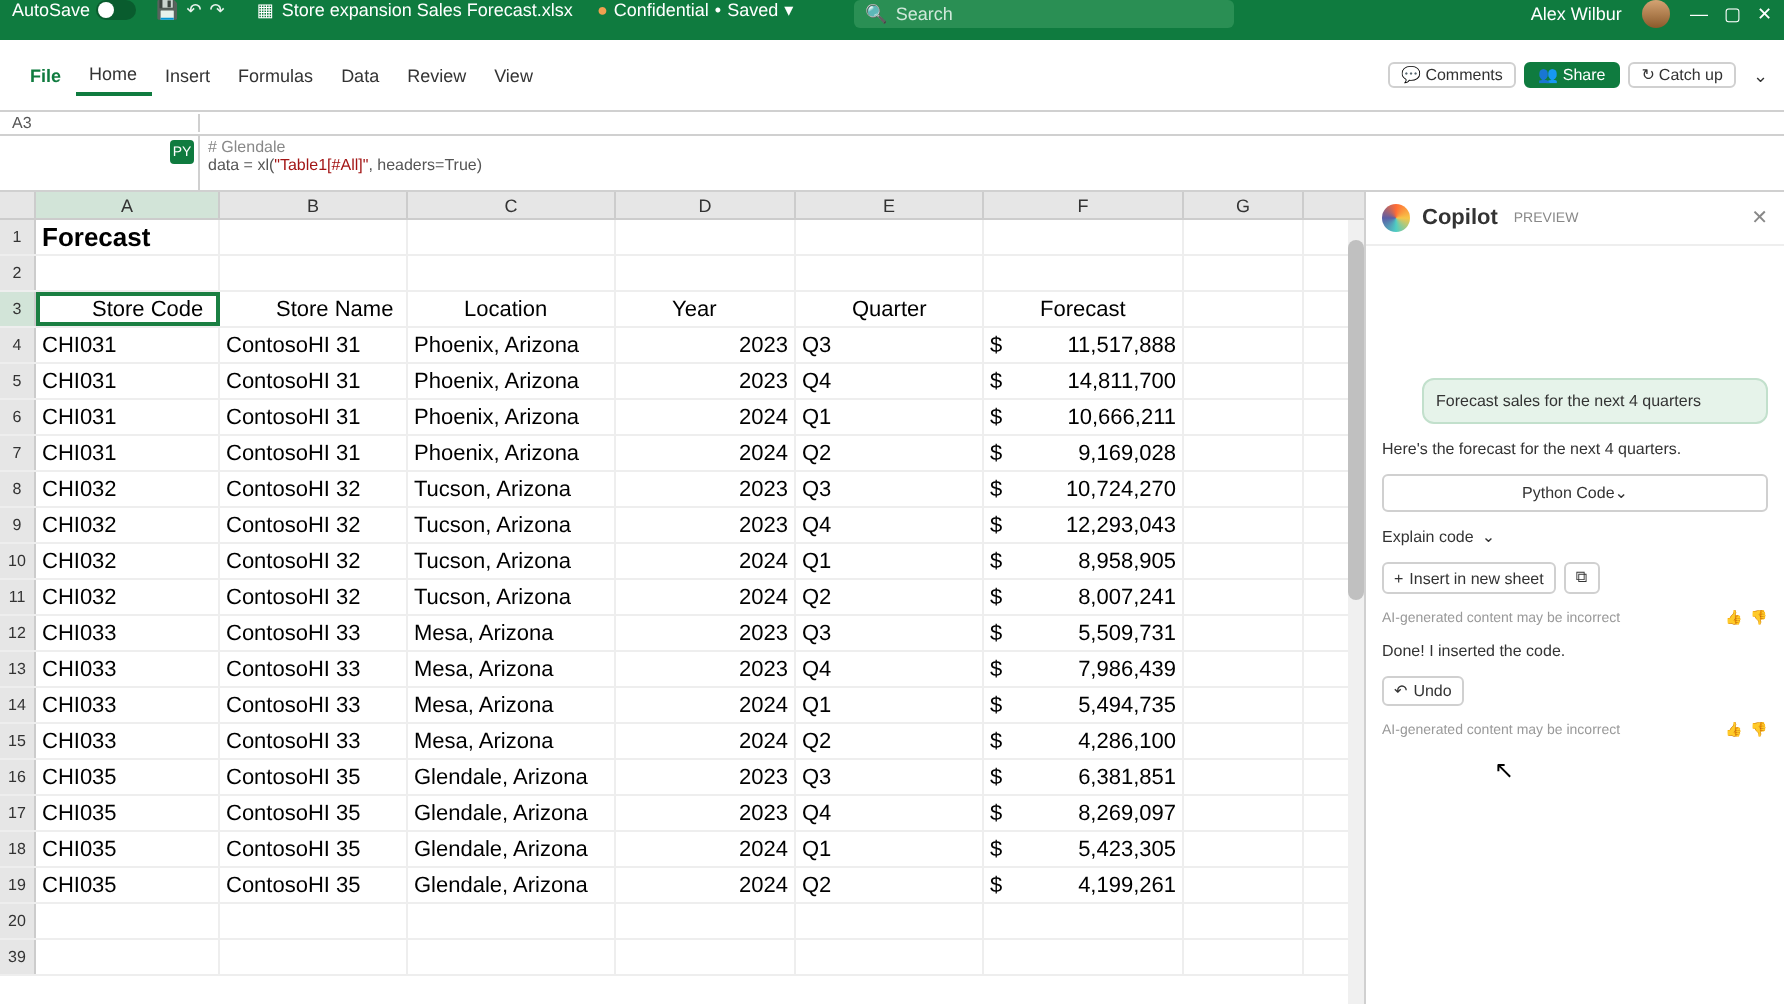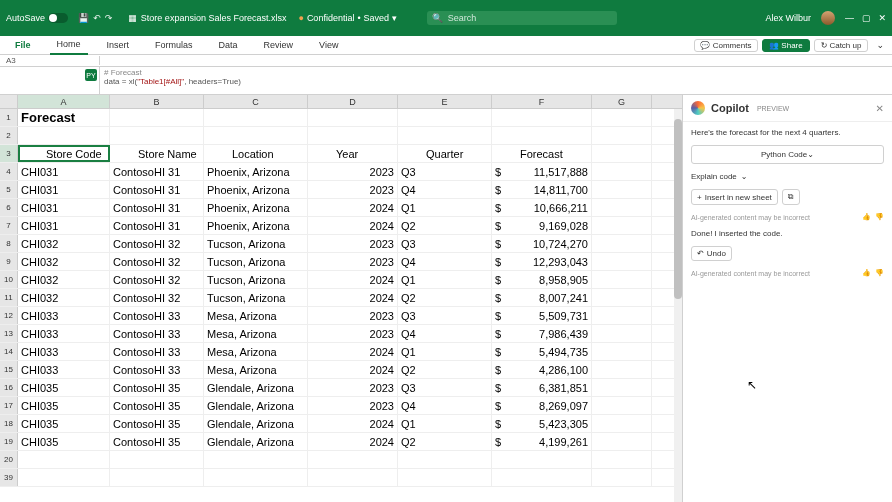--- a/index.html
+++ b/index.html
@@ -1,34 +1,34 @@
 <!DOCTYPE html>
 <html><head>
 <meta charset="utf-8">
 <style>
 * { margin: 0; padding: 0; box-sizing: border-box; font-family: 'Segoe UI', Arial, sans-serif; }
 body { width: 892px; height: 502px; background: #fff; overflow: hidden; position: relative; }
 
 
-.titlebar { height: 36px; background: #0f7b3f; display: flex; align-items: center; padding: 0 6px; color: #fff; font-size: 9px; }
+.titlebar { height: 20px; background: #0f7b3f; display: flex; align-items: flex-start; padding: 0 6px; color: #fff; font-size: 9px; }
 .titlebar .left { display: flex; align-items: center; gap: 6px; }
 .titlebar .autosave { display: flex; align-items: center; gap: 3px; }
 .toggle { width: 20px; height: 10px; background: #095c2e; border-radius: 5px; position: relative; }
 .toggle::after { content: ''; position: absolute; width: 8px; height: 8px; background: #fff; border-radius: 50%; top: 1px; left: 1px; }
 .titlebar .qat { display: flex; gap: 4px; margin-left: 4px; }
 .titlebar .qat span { opacity: 0.9; }
 .titlebar .filename { display: flex; align-items: center; gap: 4px; margin-left: 10px; }
 .titlebar .sens { display: flex; align-items: center; gap: 3px; margin-left: 6px; }
 .titlebar .search { margin-left: 30px; flex: 0 0 190px; background: #2a8f54; border-radius: 3px; height: 14px; display: flex; align-items: center; padding: 0 6px; gap: 4px; color: #d0e8da; }
 .titlebar .right { margin-left: auto; display: flex; align-items: center; gap: 10px; }
 .avatar { width: 14px; height: 14px; border-radius: 50%; background: linear-gradient(#d4a373,#8b5a2b); }
 .win-controls { display: flex; gap: 8px; }
 
 
-.ribbon { height: 19px; background: #fff; border-bottom: 1px solid #d0d0d0; display: flex; align-items: center; padding: 0 8px; font-size: 9px; color: #333; gap: 12px; }
+.ribbon { height: 36px; background: #fff; border-bottom: 1px solid #d0d0d0; display: flex; align-items: center; padding: 0 8px; font-size: 9px; color: #333; }
 .ribbon .tab { padding: 0 7px; cursor: pointer; }
 .ribbon .tab.file { color: #0f7b3f; font-weight: 600; }
 .ribbon .tab.active { border-bottom: 2px solid #0f7b3f; height: 20px; display: flex; align-items: center; }
 .ribbon .right { margin-left: auto; display: flex; gap: 4px; align-items: center; }
 .ribbon .btn { border: 1px solid #d0d0d0; border-radius: 3px; padding: 1px 6px; font-size: 8px; display: flex; align-items: center; gap: 2px; }
 .ribbon .btn.share { background: #0f7b3f; color: #fff; border-color: #0f7b3f; }
 
 
 .fxrow { height: 12px; background: #fff; border-bottom: 1px solid #d0d0d0; display: flex; align-items: center; font-size: 8px; color: #555; }
 .namebox { width: 100px; border-right: 1px solid #d0d0d0; padding-left: 6px; }
@@ -163,21 +163,21 @@
 
 <div class="fxrow">
   <div class="namebox">A3</div>
   <div class="fxbar"></div>
 </div>
 
 <div class="pyeditor">
   <div class="gutter">
       <div class="pybadge">PY</div>
     </div>
-  <div class="code"><span class="cm"># Forecast</span>
+  <div class="code"><span class="cm"># Glendale</span>
 <span>data = xl(</span><span class="str">"Table1[#All]"</span><span>, headers=True)</span>
 
 </div>
 </div>
 
 <div class="main">
   <div class="grid">
     <div class="colhdr">
       <div class="rh"></div>
       <div class="ch cA active">A</div>
@@ -454,20 +454,21 @@
   </div>
 
   <div class="copilot">
     <div class="cp-hdr">
       <div class="cp-logo"></div>
       <span class="cp-title">Copilot</span>
       <span class="cp-prev">PREVIEW</span>
       <span class="cp-close">✕</span>
     </div>
     <div class="cp-body">
+      <div class="cp-userbubble">Forecast sales for the next 4 quarters</div>
       <div class="cp-msg">Here's the forecast for the next 4 quarters.</div>
       <div class="cp-card">
         <span>Python Code</span>
         <span>⌄</span>
       </div>
       <div style="display:flex;align-items:flex-start;gap:4px;font-size:8px">
         <span>Explain code</span>
         <span>⌄</span>
       </div>
       <div class="cp-actions">

